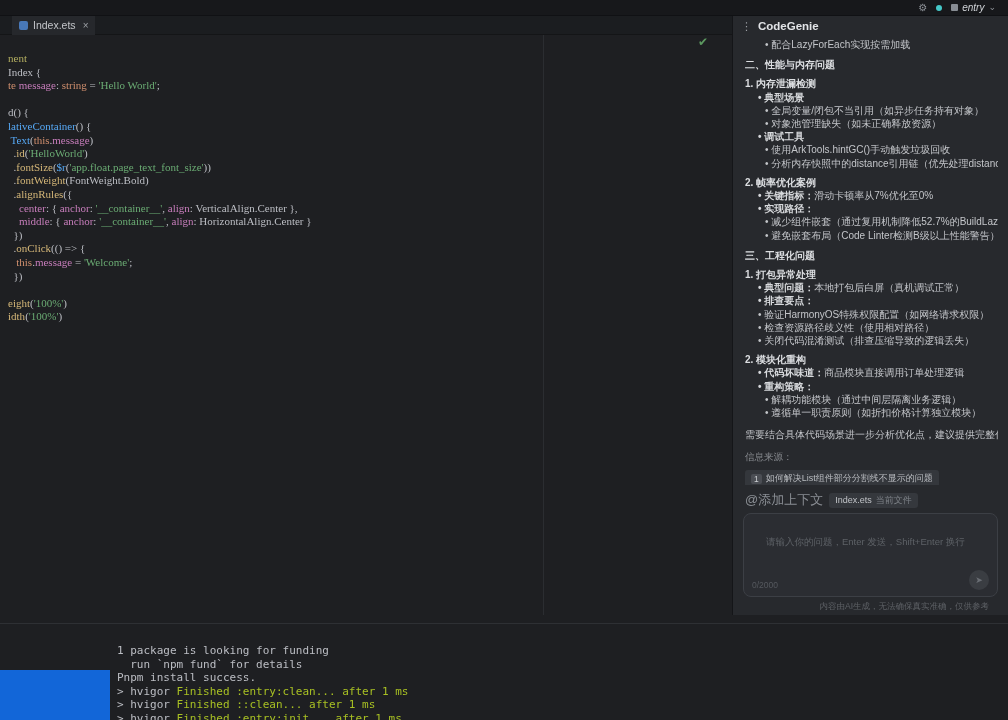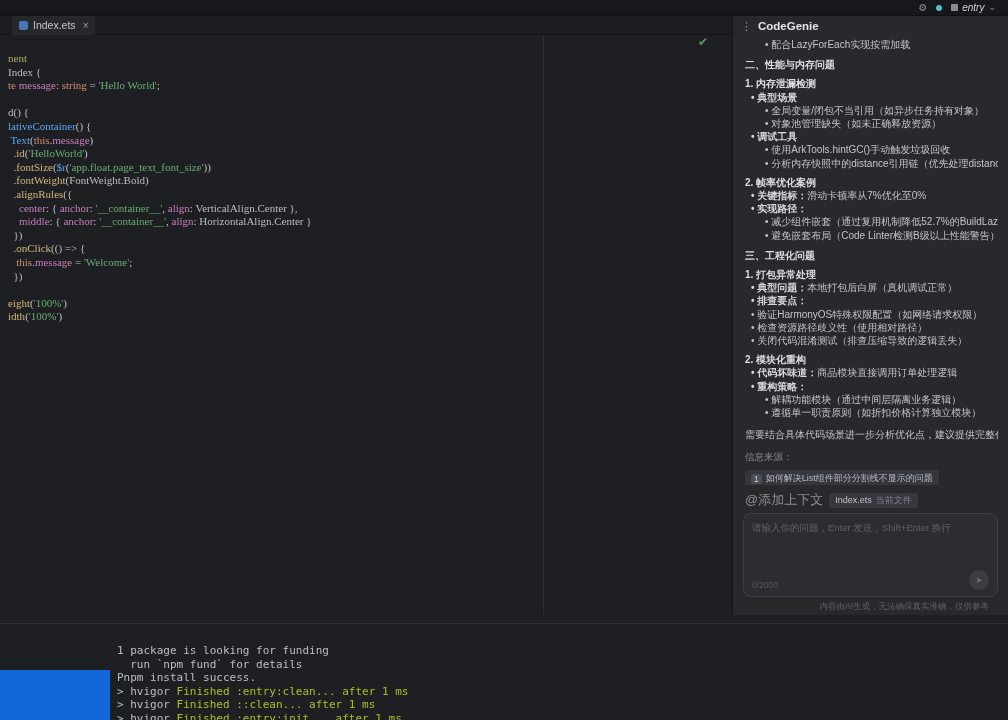--- a/index.html
+++ b/index.html
@@ -38,37 +38,37 @@
   .assistant { position:absolute; top:16px; left:732px; width:276px; height:599px;
     background:#27292d; border-left:1px solid #141518; display:flex; flex-direction:column; }
   .as-header { height:20px; flex:0 0 20px; display:flex; align-items:center; gap:6px; padding:0 8px; }
   .kebab { color:#9da0a6; font-size:11px; }
   .as-title { color:#e2e4e7; font-size:11.5px; font-weight:bold; }
   .as-content { flex:1 1 auto; overflow:hidden; padding:2px 10px 0 12px; }
   .al { font-size:10px; line-height:13.2px; color:#c3c5c9; white-space:nowrap; overflow:hidden; }
   .al .bseg { font-weight:bold; color:#d7d9dc; }
   .role-h1 { font-weight:bold; color:#dcdee1; margin-top:7px; }
   .role-h2 { font-weight:bold; color:#dcdee1; margin-top:6px; }
-  .role-li1 { padding-left:6px; }
+  .role-li1 { padding-left:6px;margin-left:7px; }
   .role-li2 { padding-left:20px; }
   .role-p  { margin-top:9px; }
   .src-label { margin-top:10px; font-size:9.5px; color:#8a8d92; }
   .src-wrap { display:flex; flex-wrap:wrap; gap:4px; margin-top:6px; }
   .src-chip { display:inline-flex; align-items:center; gap:4px; background:#34373c;
     border-radius:3px; padding:2px 6px; font-size:9px; color:#b9bcc0;
     max-width:100%; white-space:nowrap; overflow:hidden; }
   .src-num { background:#4b4e54; border-radius:2px; padding:0 3px; font-size:8.5px; color:#cdd0d4; }
 
   .ctx-row { flex:0 0 auto; display:flex; align-items:center; gap:6px; margin:6px 10px 4px 12px; }
   .ctx-add { color:#8a8e94; font-size:13px; }
   .ctx-chip { display:inline-flex; align-items:center; gap:4px; background:#35383d;
     border-radius:3px; padding:1px 6px; font-size:9px; }
   .ctx-file { color:#c0c3c7; } .ctx-tag { color:#7d8187; }
   .chat-box { flex:0 0 auto; height:84px; margin:0 10px; border:1px solid #3c3f45;
-    border-radius:8px; background:#2b2d32; position:relative; padding:8px; }
+    border-radius:8px; background:#2b2d32; position:relative; padding:22px; }
   .chat-ph { color:#5d6166; font-size:9.5px; }
   .chat-count { position:absolute; left:8px; bottom:6px; font-size:8.5px; color:#55585e; }
   .send-btn { position:absolute; right:8px; bottom:6px; width:20px; height:20px; border-radius:50%;
     background:#3a3d42; display:flex; align-items:center; justify-content:center;
     color:#6a6e74; font-size:9px; }
   .as-footer { flex:0 0 auto; height:18px; padding:4px 19px 0 0; text-align:right;
     font-size:8.5px; color:#5d6065; }
 
   
   .terminal { position:absolute; top:615px; left:0; width:1008px; height:105px;

